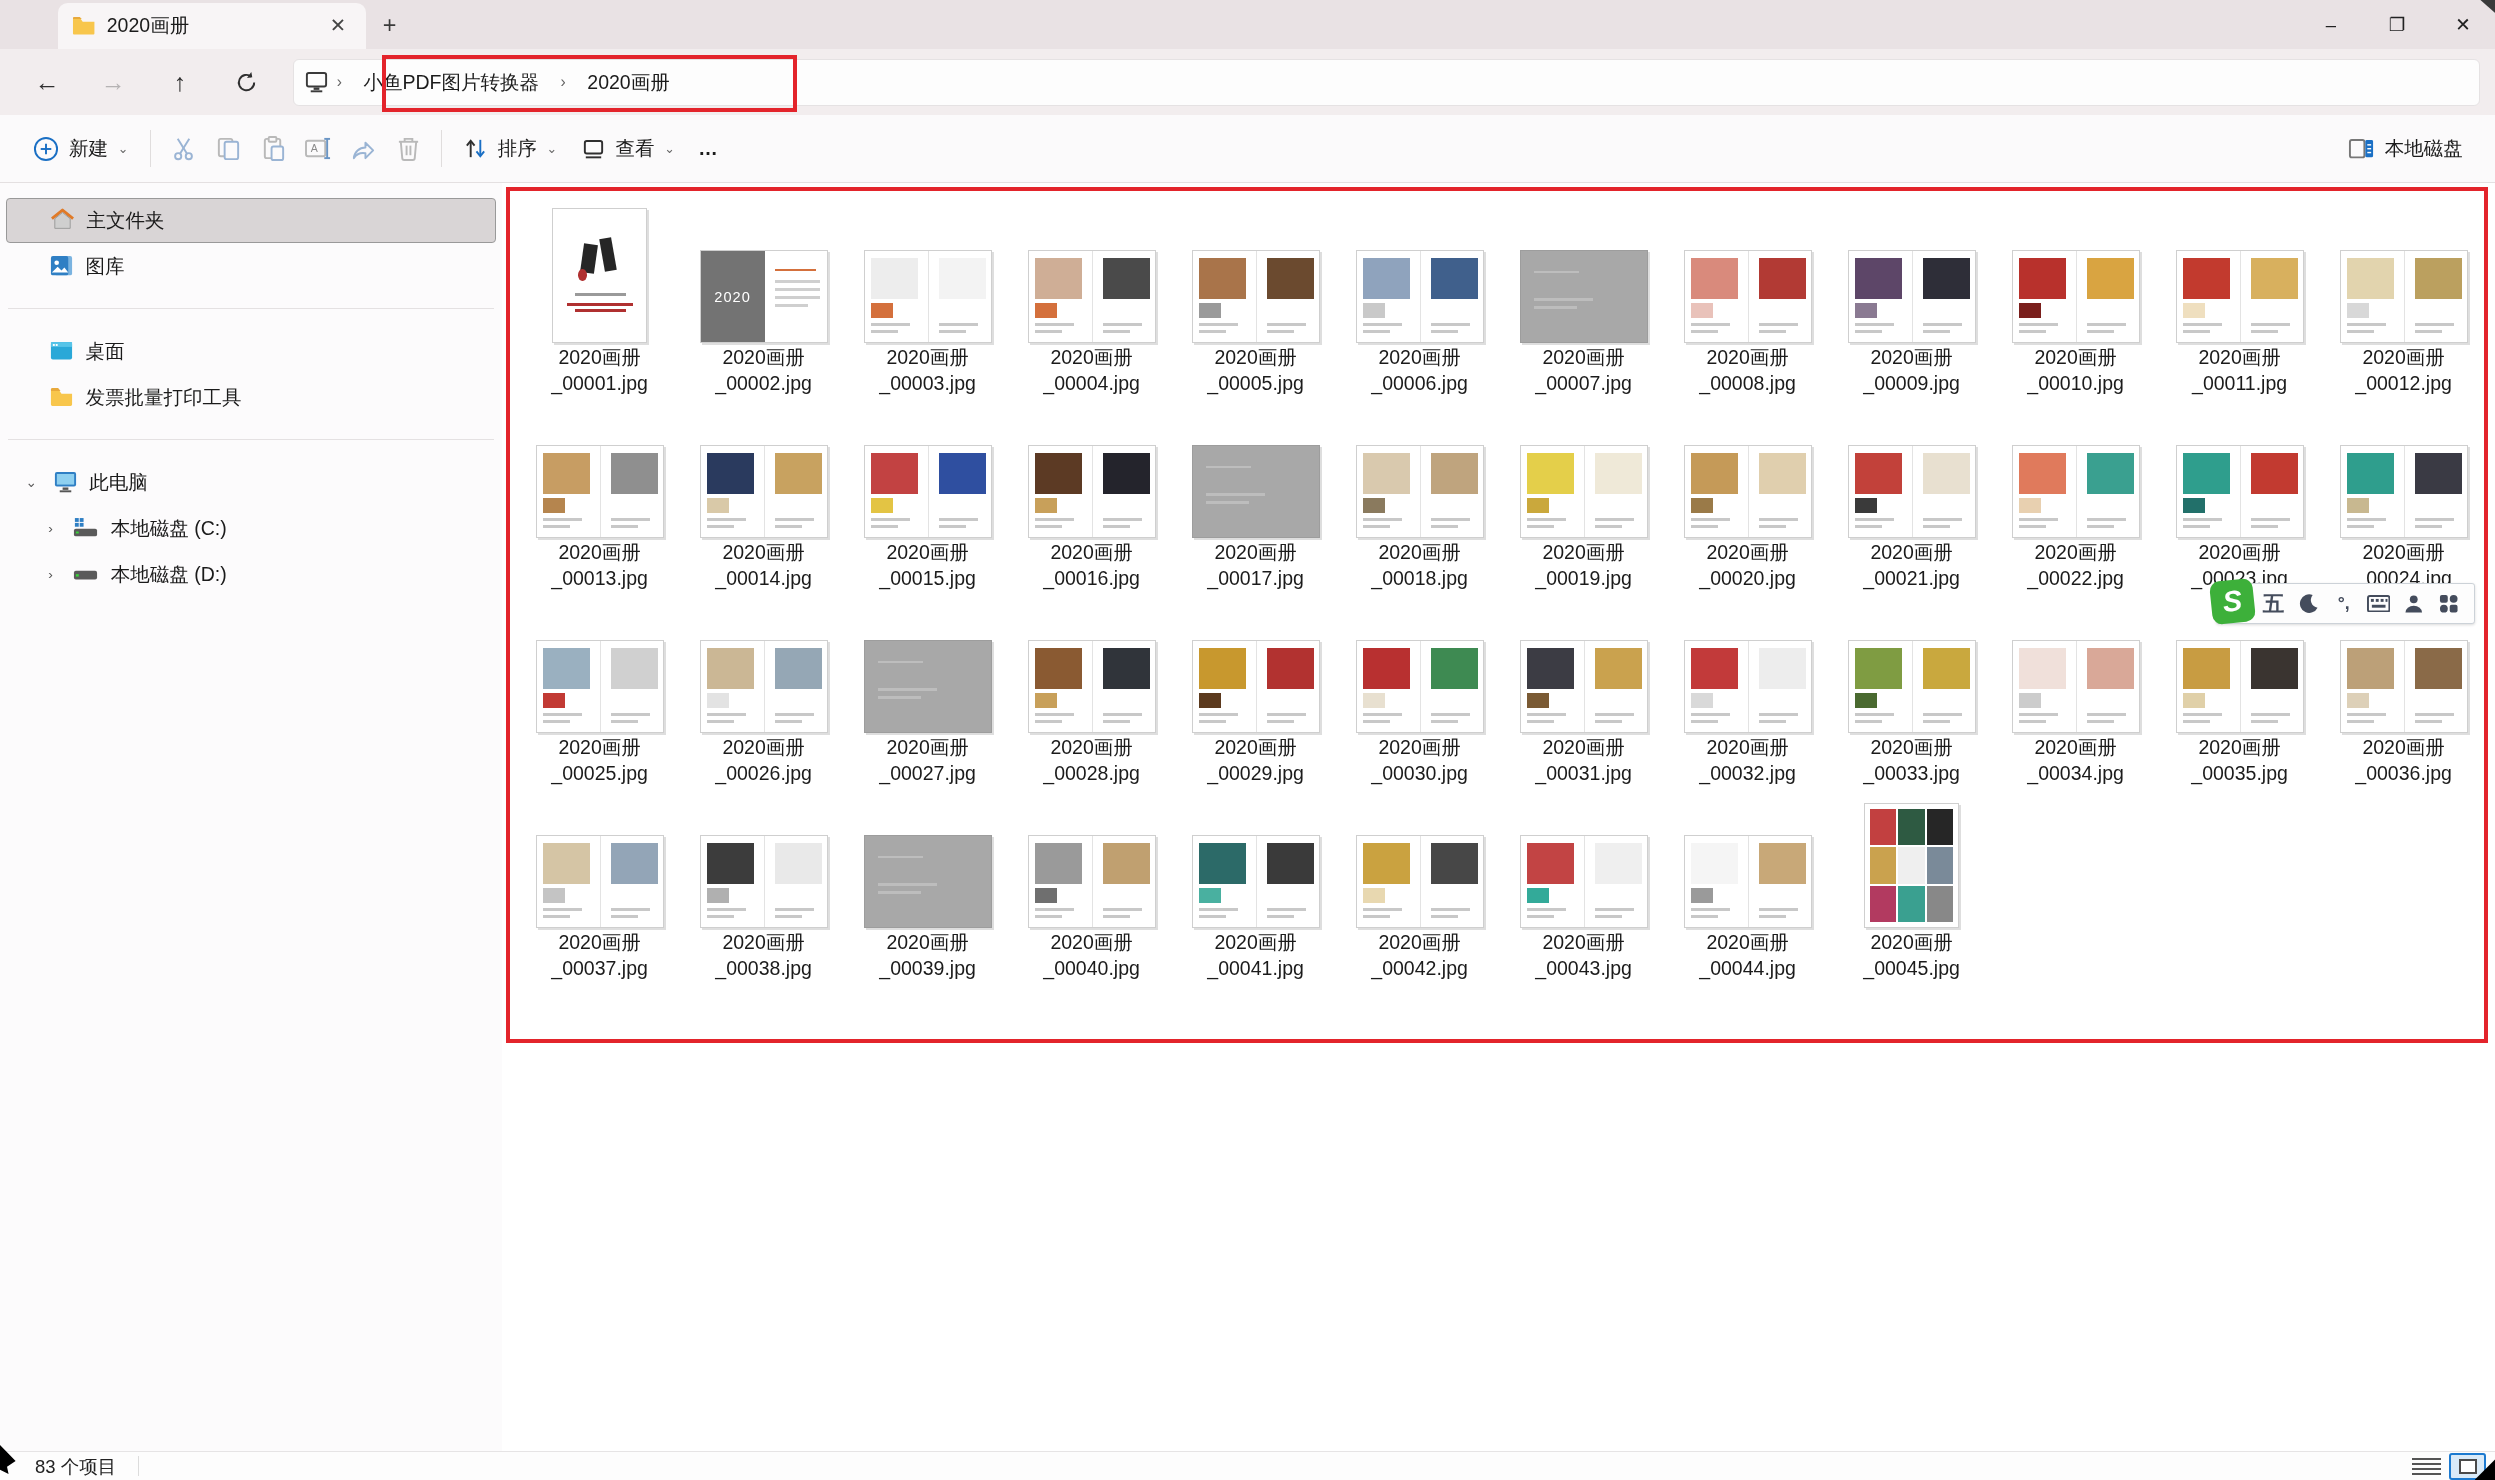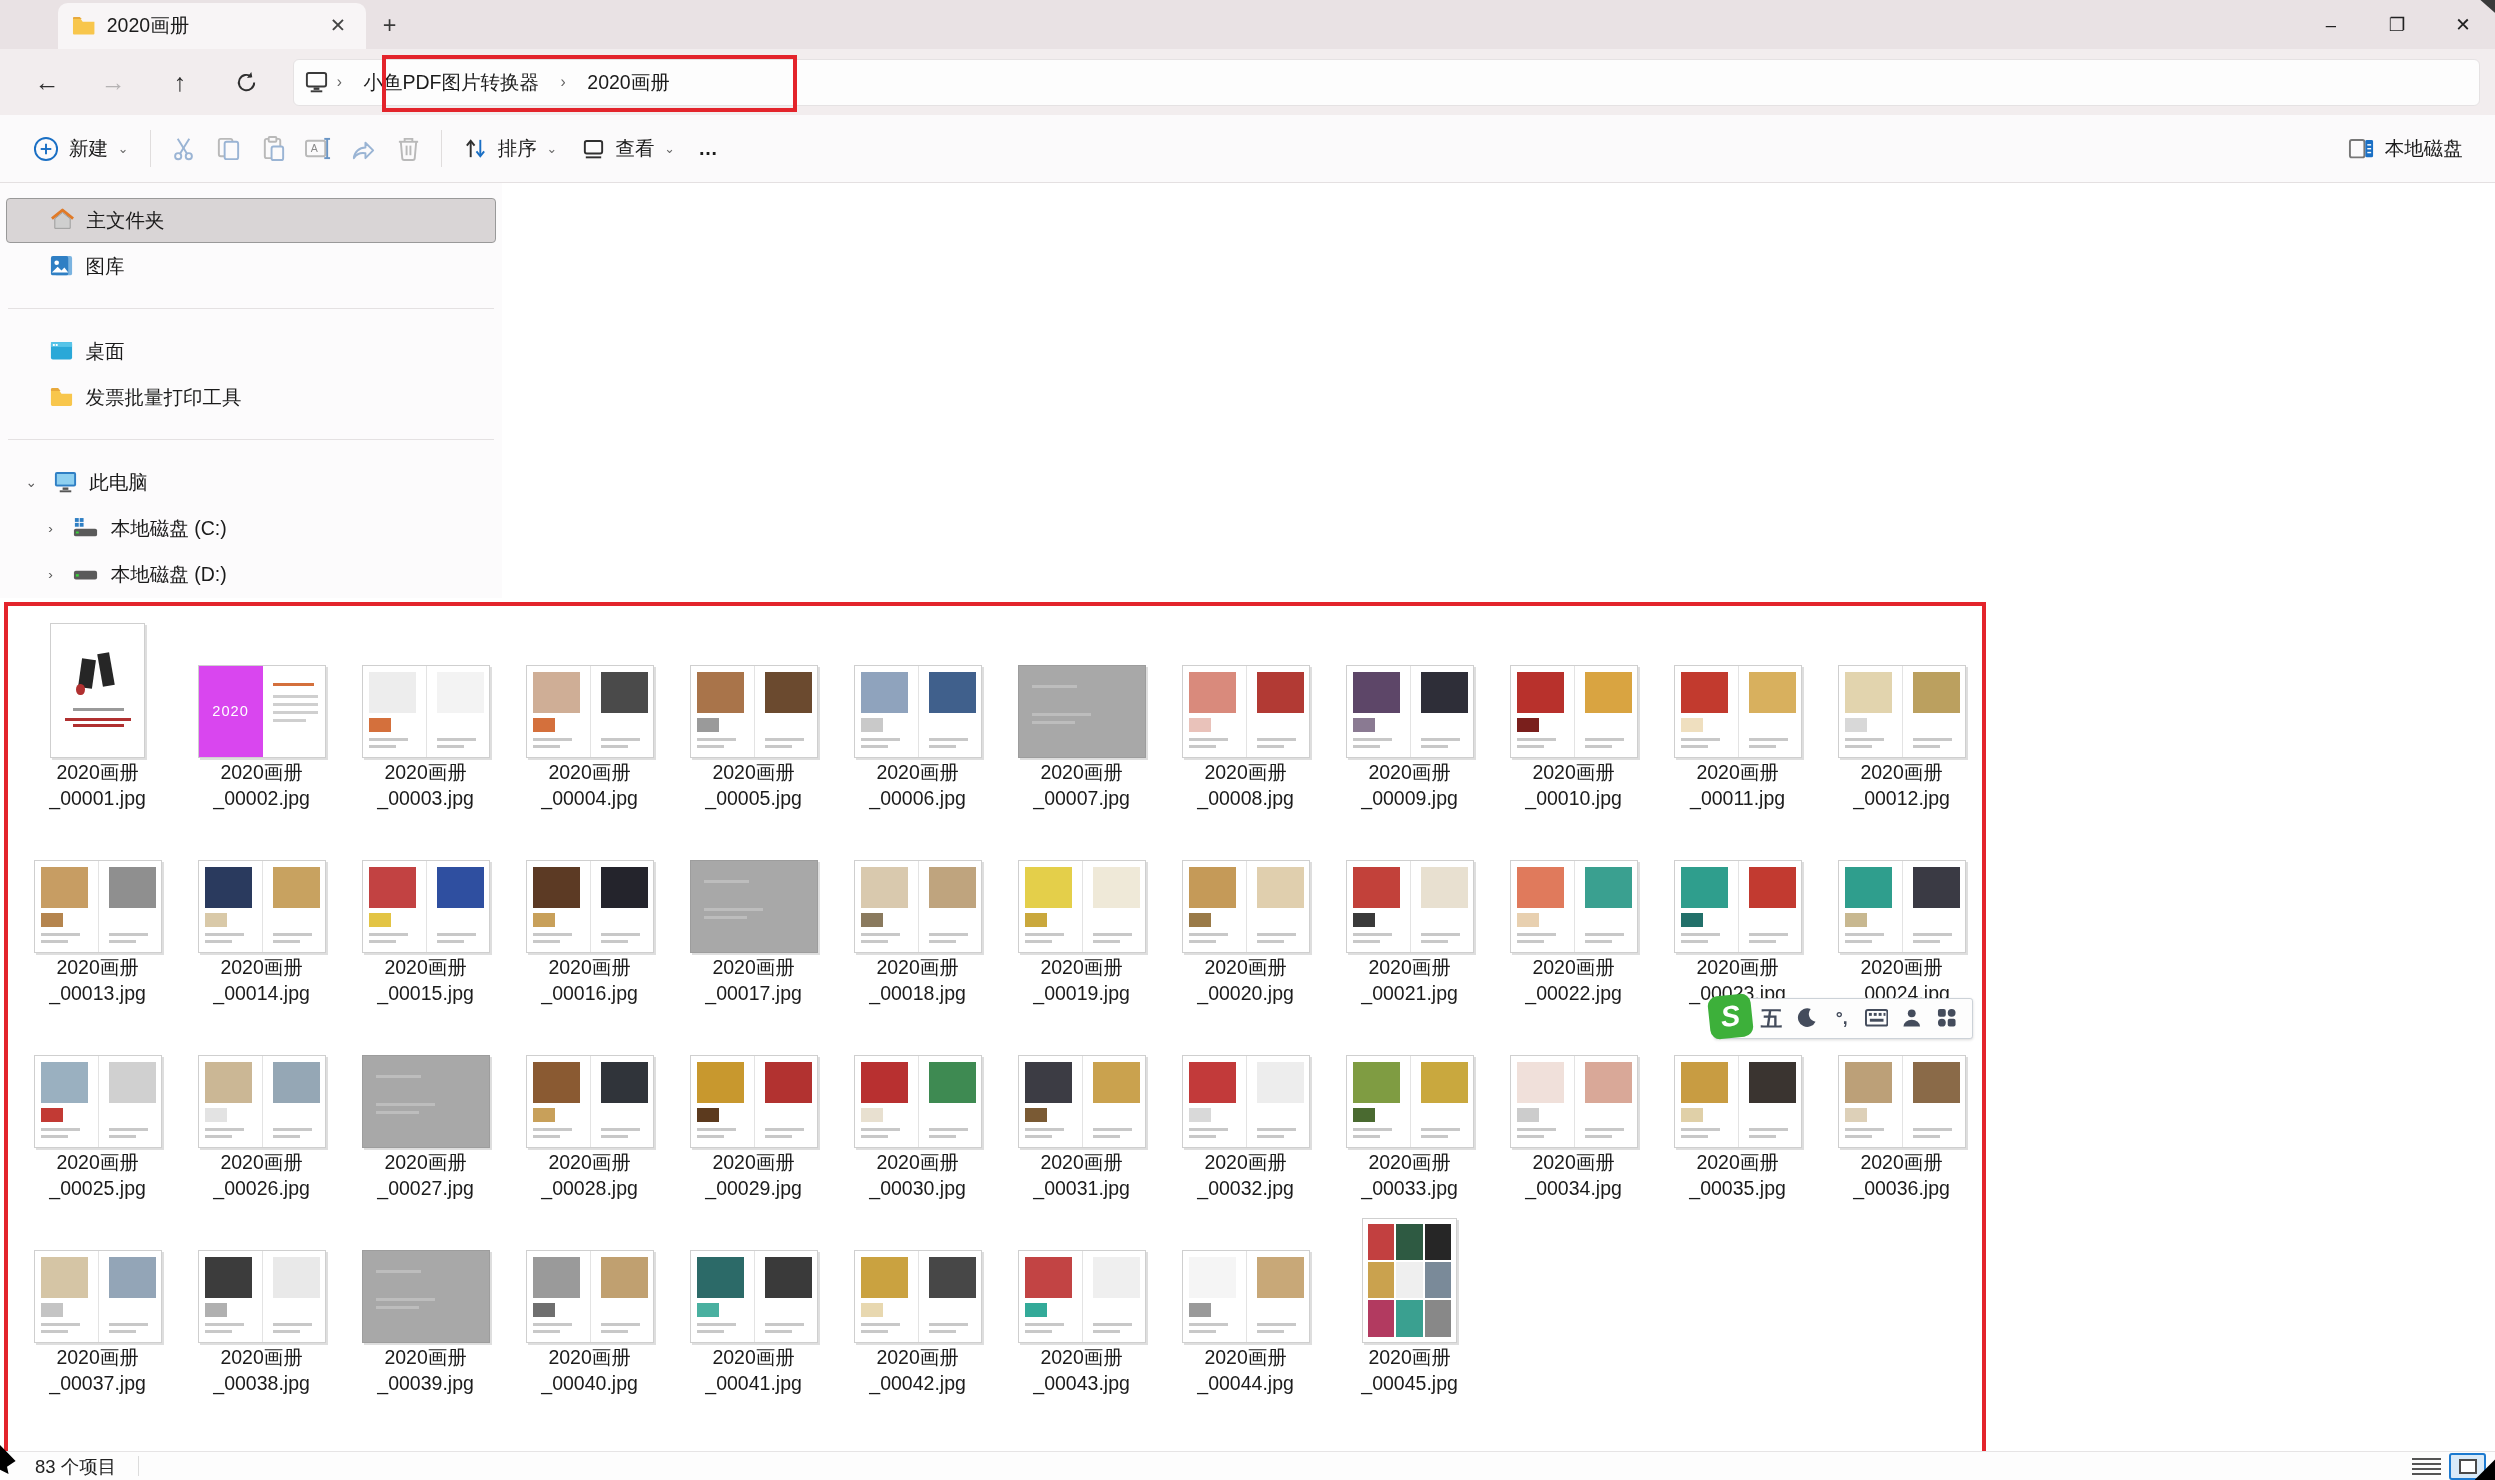--- a/index.html
+++ b/index.html
@@ -41,21 +41,21 @@
     display:flex; align-items:center; padding:0 21.5px; }
   .cmd { display:flex; align-items:center; gap:9.8px; font-size:19.5px; color:#1b1b1b;
     padding:7.8px 11.7px; border-radius:5.9px; white-space:nowrap; }
   .cmd .chev { font-size:12.7px; color:#666; }
   .cmd-sep { width:1px; height:37px; background:#e0dddd; margin:0 9.8px; }
   .cmd-ico { width:45px; height:45px; display:flex; align-items:center; justify-content:center;
     border-radius:5.9px; }
   .spacer { flex:1; }
 
   
-  .bodyrow { display:flex; height:1268px;flex-direction:column; }
+  .bodyrow { display:flex; height:1268px; }
   .sidebar { width:502px; background:#fcfbfc; padding-top:13.7px; overflow:hidden; }
   .sb-item { height:45px; margin:1px 5.9px; display:flex; align-items:center; gap:11.7px;
     padding-left:43px; border-radius:3.9px; font-size:19.5px; }
   .sb-item.sel { background:#d9d5d6; border:1px solid #999; }
   .sb-item .chev { width:19.5px; font-size:13.7px; color:#555; text-align:center; }
   .sb-div { height:1px; background:#e4e1e2; margin:19.5px 7.8px; }
   .main { position:relative; flex:1; background:#fff; overflow:hidden; }
 
   
   .annot { position:absolute; border:4.9px solid #e3242b; pointer-events:none; }
@@ -345,21 +345,21 @@
               <div class="c-line-r1" style="background:#b03030"></div>
               <div class="c-line-r2" style="background:#b03030"></div>
             </div>
           </div>
           <div class="fname">2020画册</div>
           <div class="fname">_00001.jpg</div>
         </div>
         <div class="cell">
           <div class="thumb-zone">
             <div class="thumb t-spread">
-              <div class="g-left" style="background:#d946ef">2020</div>
+              <div class="g-left" style="background:#737373">2020</div>
               <div class="blk" style="left:74px;top:17.6px;width:41px;height:2.9px;background:#d4703c"></div>
               <div class="blk" style="left:74px;top:29px;width:45px;height:2.9px;background:#cfcfcf"></div>
               <div class="blk" style="left:74px;top:37px;width:45px;height:2.9px;background:#cfcfcf"></div>
               <div class="blk" style="left:74px;top:45px;width:45px;height:2.9px;background:#cfcfcf"></div>
               <div class="blk" style="left:74px;top:53px;width:33px;height:2.9px;background:#cfcfcf"></div>
             </div>
           </div>
           <div class="fname">2020画册</div>
           <div class="fname">_00002.jpg</div>
         </div>

